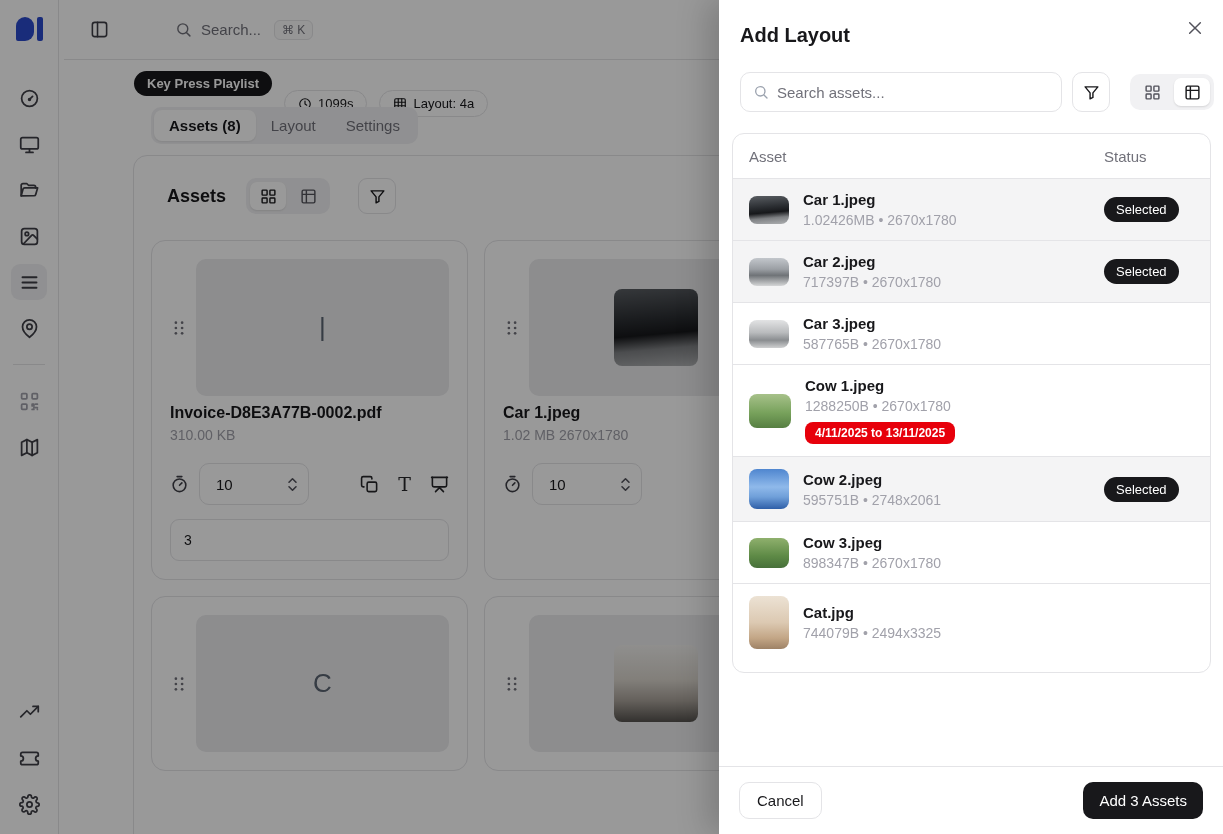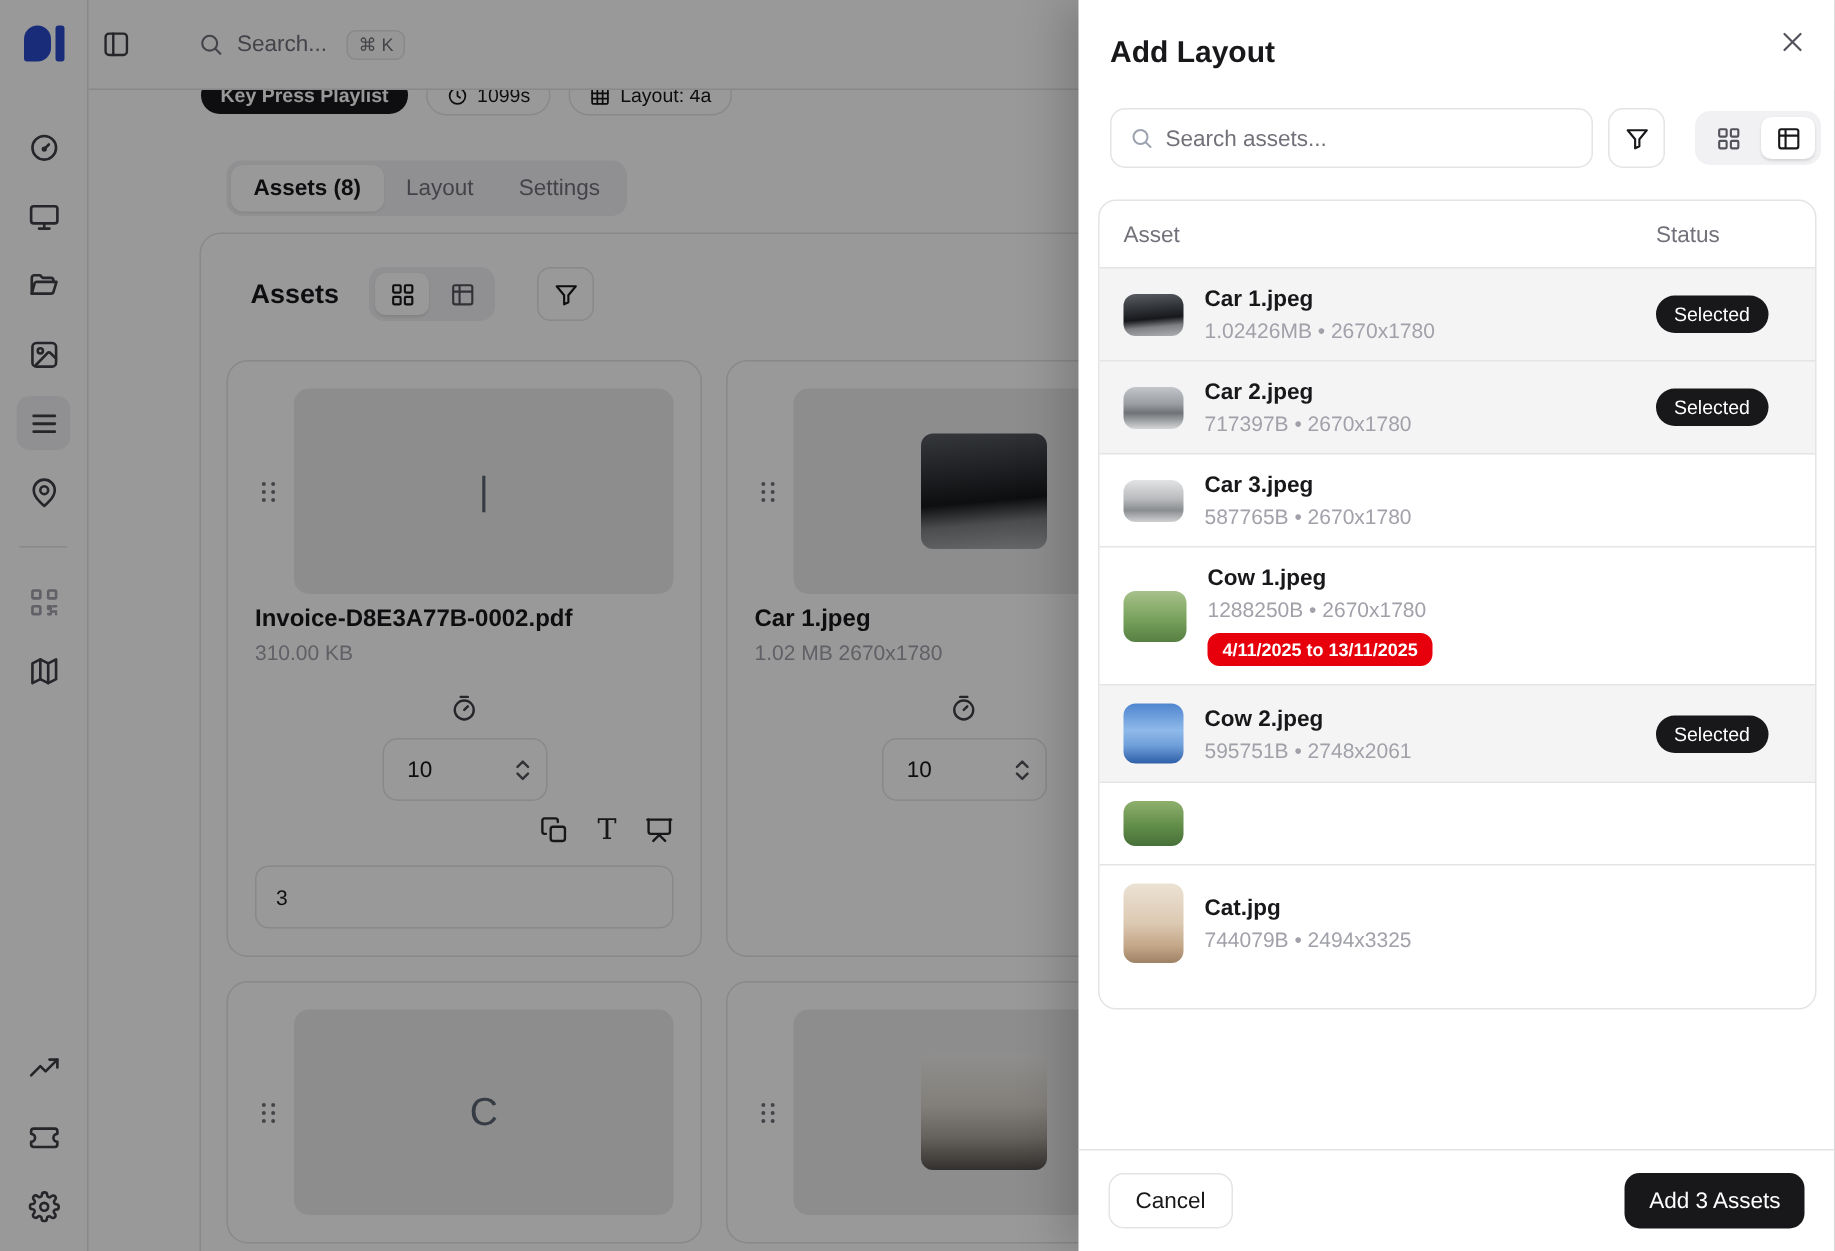--- a/index.html
+++ b/index.html
@@ -16,38 +16,38 @@
   .nav { margin-top:37px; display:flex; flex-direction:column; align-items:center; gap:10px; }
   .nav-item { width:36px; height:36px; display:flex; align-items:center; justify-content:center;
     border-radius:9px; color:#3f3f46; }
   .nav-item.active { background:#f1f1f3; }
   .nav-item.muted { color:#a1a1aa; }
   .nav-item svg { width:21px; height:21px; }
   .side-divider { width:32px; height:1px; background:#e4e4e7; margin:8px 0; }
   .side-bottom { margin-top:auto; margin-bottom:12px; display:flex; flex-direction:column; align-items:center; gap:10px; }
 
   
-  .header { position:absolute; left:42px; right:0; top:0; height:60px; background:#fff;
-    border-bottom:1px solid #e4e4e7; display:flex; align-items:center; z-index:4; }
+  .header { position:absolute; left:64px; right:0; top:0; height:60px; background:#fff;
+    border-bottom:1px solid #e4e4e7; display:flex; align-items:center; z-index:4;gap:21px; }
   .panel-toggle { margin-left:20px; width:30px; height:30px; display:flex; align-items:center;
     justify-content:center; color:#3f3f46; border-radius:7px; }
   .panel-toggle svg { width:19px; height:19px; }
   .search-box { margin-left:40px; display:flex; align-items:center; gap:9px; color:#71717a; }
   .search-box svg { width:17px; height:17px; }
   .search-box .ph { font-size:15px; }
   .kbd { margin-left:4px; border:1px solid #e4e4e7; background:#fafafa; border-radius:6px;
     padding:2px 7px; font-size:12px; color:#71717a; }
 
   
   .content { position:absolute; left:59px; right:0; top:0; bottom:0; z-index:1; }
   .pill-row { position:absolute; left:75px; top:50px; display:flex; gap:12px; align-items:center; }
   .pill { display:inline-flex; align-items:center; gap:6px; border-radius:999px;
     padding:5px 13px; font-size:13px; font-weight:600; white-space:nowrap; }
   .pill.dark { background:#18181b; color:#fff; }
-  .pill.ghost { border:1px solid #e4e4e7; color:#18181b; background:#fff; font-weight:500; }
+  .pill.ghost { border:1px solid #e4e4e7; color:#18181b; background:#fff; font-weight:500;margin-top:40px; }
   .pill svg { width:14px; height:14px; }
 
   .tabs { position:absolute; left:92px; top:107px; background:#f1f1f3; border-radius:10px;
     padding:3px; display:flex; align-items:center; }
   .tab { padding:7px 15px; font-size:15px; color:#71717a; border-radius:8px; }
   .tab.active { background:#fff; color:#18181b; font-weight:600; box-shadow:0 1px 2px rgba(0,0,0,.08); }
 
   .panel { position:absolute; left:74px; top:155px; width:990px; height:1400px;
     border:1px solid #e4e4e7; border-radius:14px; background:#fff; }
   .panel-head { display:flex; align-items:center; padding:22px 24px 18px 33px; gap:20px; }
@@ -65,21 +65,21 @@
   .card { border:1px solid #e4e4e7; border-radius:14px; background:#fff; padding:18px; }
   .card-top { display:flex; align-items:center; gap:8px; }
   .drag { color:#71717a; flex:0 0 18px; display:flex; justify-content:center; }
   .drag svg { width:14px; height:16px; }
   .preview { flex:1; height:137px; background:#ebebed; border-radius:10px;
     display:flex; align-items:center; justify-content:center; }
   .glyph { color:#5b6472; font-size:26px; }
   .card-thumb { width:84px; height:77px; border-radius:8px; }
   .card-title { margin-top:8px; font-size:16px; font-weight:600; white-space:nowrap; overflow:hidden; }
   .card-meta { margin-top:5px; font-size:14px; color:#a1a1aa; }
-  .card-controls { margin-top:20px; display:flex; align-items:center; gap:10px;flex-direction:column; }
+  .card-controls { margin-top:20px; display:flex; align-items:center; gap:10px; }
   .timer-ic { color:#3f3f46; display:flex; }
   .timer-ic svg { width:19px; height:19px; }
   .stepper { width:110px; height:42px; border:1px solid #e4e4e7; border-radius:10px;
     display:flex; align-items:center; padding:0 10px 0 16px; }
   .stepper .val { font-size:15px; flex:1; }
   .stepper .chev { display:flex; flex-direction:column; color:#52525b; gap:1px; }
   .stepper .chev svg { width:11px; height:7px; }
   .tools { margin-left:auto; display:flex; align-items:center; gap:19px; color:#27272a; }
   .tools svg { width:19px; height:19px; }
   .serif-t { font-family:"DejaVu Serif","Liberation Serif",serif; font-size:19px; line-height:19px; }
@@ -503,20 +503,24 @@
             <div class="row-main">
               <div class="row-name">Cow 2.jpeg</div>
               <div class="row-meta">595751B • 2748x2061</div>
             </div>
             <div class="status-cell">
               <span class="status-badge">Selected</span>
             </div>
           </div>
           <div class="t-row">
             <div class="row-thumb" style="width: 40px; height: 30px; background: linear-gradient(rgb(143, 176, 109) 0%, rgb(94, 138, 70) 60%, rgb(71, 112, 58) 100%);"></div>
+            <div class="row-main">
+              <div class="row-name">Cow 3.jpeg</div>
+              <div class="row-meta">898347B • 2670x1780</div>
+            </div>
             <div class="status-cell"></div>
           </div>
           <div class="t-row">
             <div class="row-thumb" style="width: 40px; height: 53px; background: linear-gradient(rgb(236, 226, 212) 0%, rgb(220, 201, 178) 50%, rgb(194, 165, 133) 80%, rgb(158, 130, 102) 100%);"></div>
             <div class="row-main">
               <div class="row-name">Cat.jpg</div>
               <div class="row-meta">744079B • 2494x3325</div>
             </div>
             <div class="status-cell"></div>
           </div>

